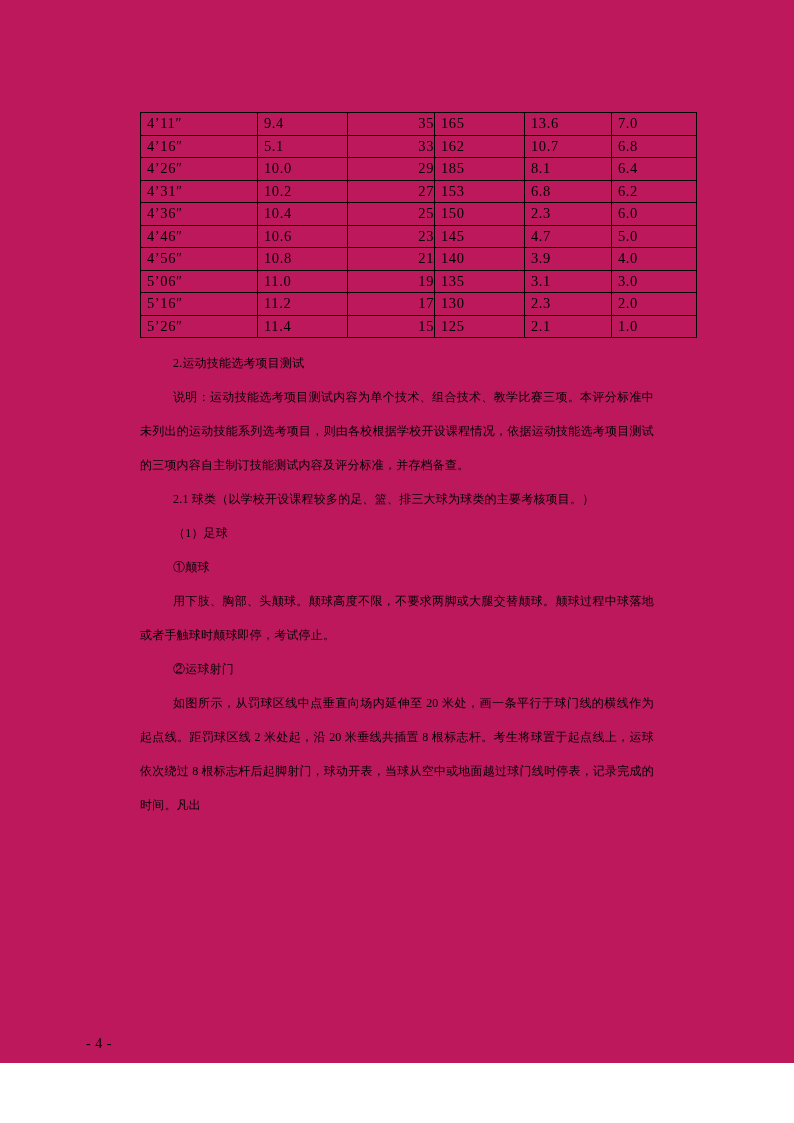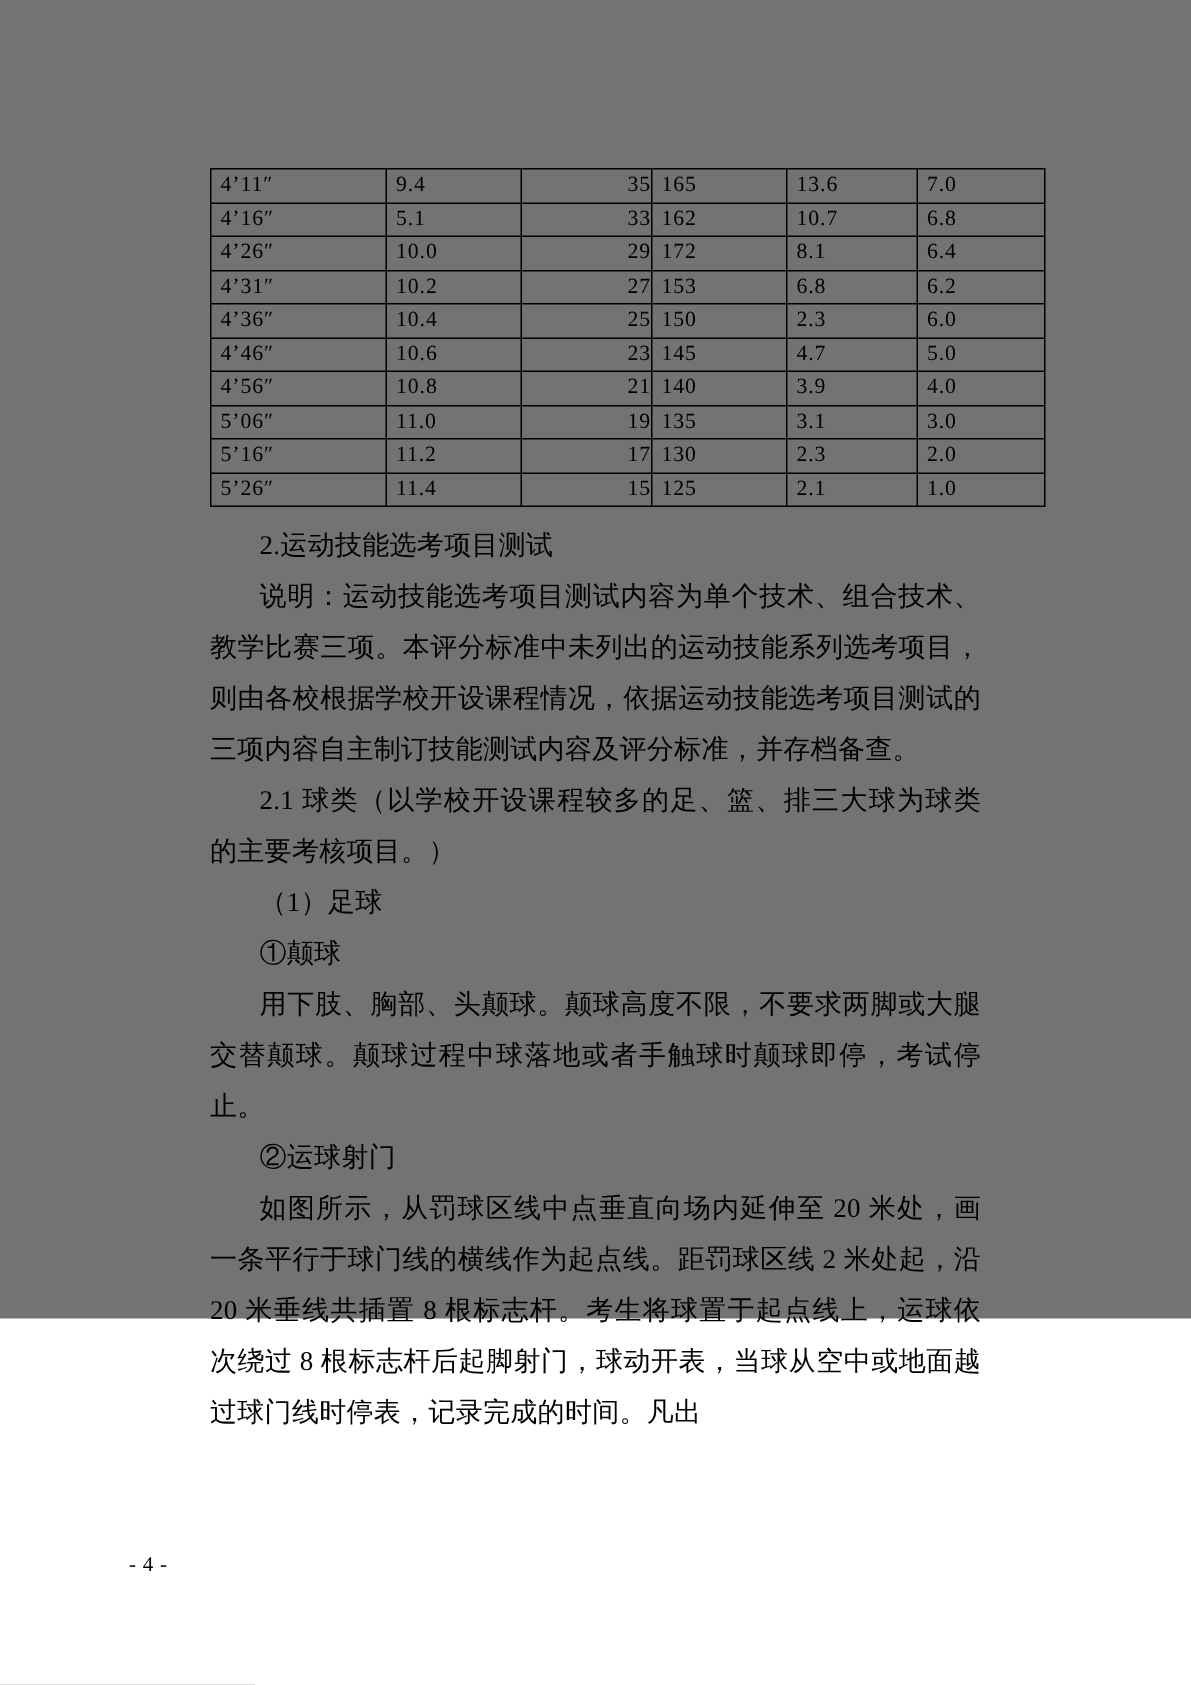--- a/index.html
+++ b/index.html
@@ -12,22 +12,22 @@
     height: 1123px;
     position: relative;
     font-family: "Liberation Serif", serif;
     color: #000000;
     overflow: hidden;
   }
   .page {
     position: absolute;
     left: 0; top: 0;
     width: 794px;
-    height: 879px;
-    background: #737373;
+    height: 1063px;
+    background: #be185d;
   }
   .content {
     position: absolute;
     left: 140px;
     top: 112px;
     width: 514px;
   }
 
   
   table.score-table {
@@ -50,21 +50,21 @@
   table.score-table td.c0 { width: 110px; }
   table.score-table td.c1 { width: 83px; }
   table.score-table td.c2 { width: 80px; text-align: right; }
   table.score-table td.c3 { width: 83px; }
   table.score-table td.c4 { width: 80px; }
   table.score-table td.c5 { width: 78px; }
 
   
   .para {
     font-family: "Liberation Serif", serif;
-    font-size: 18px;
+    font-size: 12px;
     line-height: 34px;
     text-align: justify;
     text-justify: inter-ideograph;
     margin: 0;
     letter-spacing: 0.2px;
   }
   .indent2 { text-indent: 33px; }
   .gap-top-sm { margin-top: 8px; }
 
   
@@ -99,21 +99,21 @@
           <td class="c1">5.1</td>
           <td class="c2">33</td>
           <td class="c3">162</td>
           <td class="c4">10.7</td>
           <td class="c5">6.8</td>
         </tr>
         <tr>
           <td class="c0">4’26″</td>
           <td class="c1">10.0</td>
           <td class="c2">29</td>
-          <td class="c3">172</td>
+          <td class="c3">185</td>
           <td class="c4">8.1</td>
           <td class="c5">6.4</td>
         </tr>
         <tr>
           <td class="c0">4’31″</td>
           <td class="c1">10.2</td>
           <td class="c2">27</td>
           <td class="c3">153</td>
           <td class="c4">6.8</td>
           <td class="c5">6.2</td>

